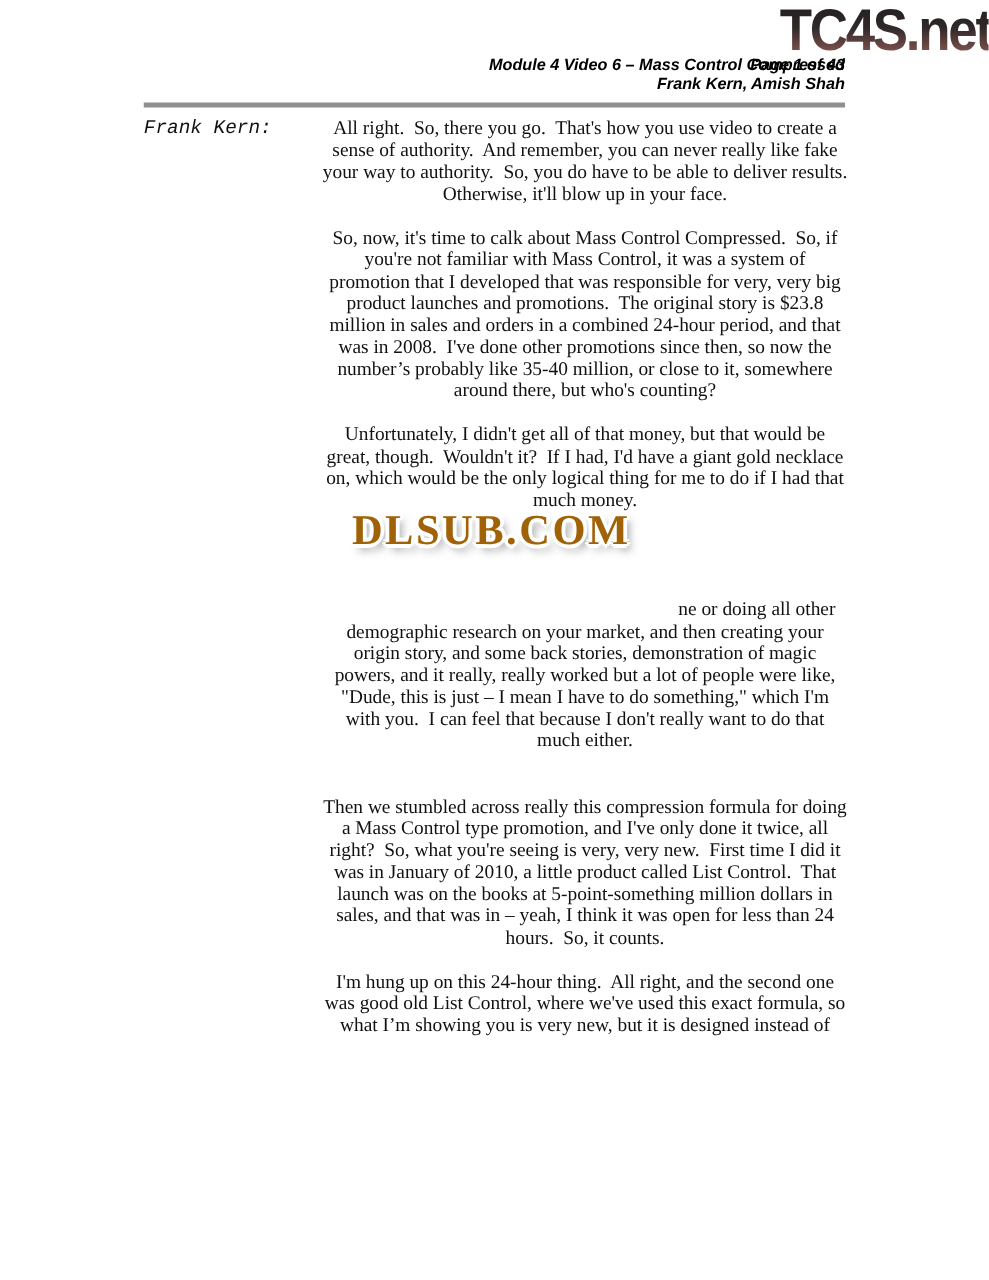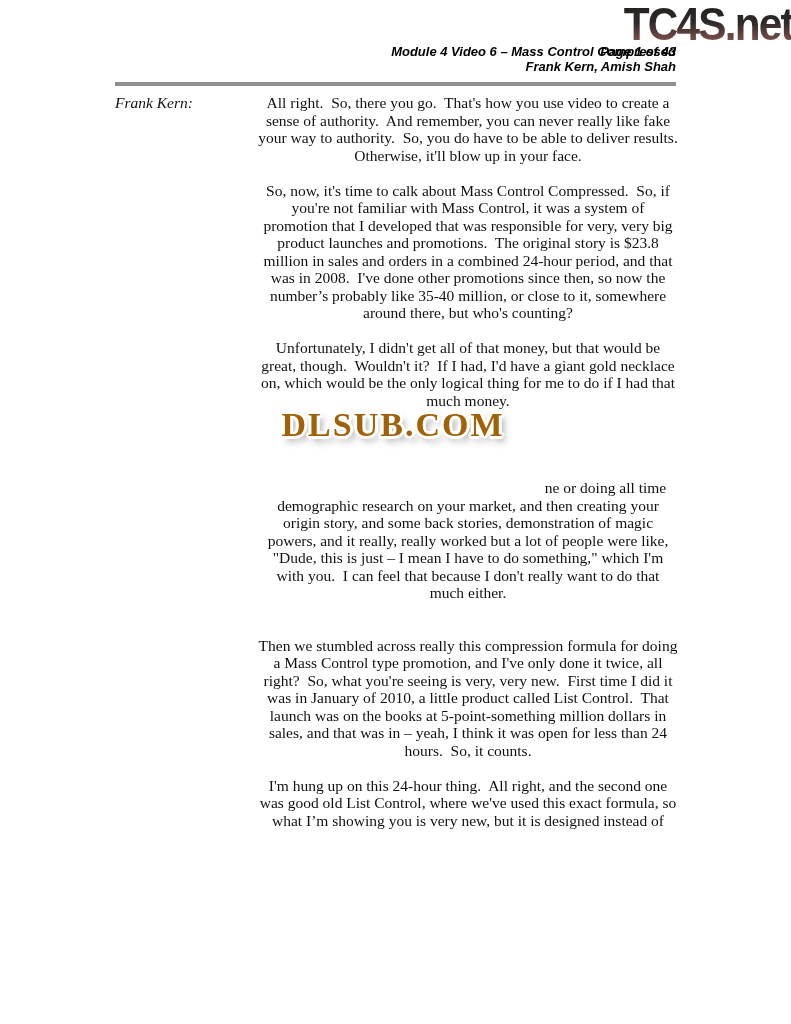--- a/index.html
+++ b/index.html
@@ -22,21 +22,21 @@
   .header-center{text-align:right;}
   .header-page{position:absolute;right:0;top:0;}
 
   .rule{position:absolute;left:115px;width:561px;height:4px;background:#8f8f8f;}
   .rule-top{top:82px;}
   .rule-bottom{top:956px;}
 
   
   .transcript{position:absolute;left:115px;top:94px;width:561px;
     font-size:15.5px;line-height:17.5px;}
-  .speaker{position:absolute;left:0;top:0;font-style:italic;}
+  .speaker{position:absolute;left:0;top:0;font-style:italic;font-family:Liberation Mono, monospace;}
   .paras{margin-left:143px;width:420px;text-align:center;}
   .paras p,.p5{margin:0 0 17.5px 0;white-space:pre-wrap;}
   .p5{position:relative;}
   .frag{display:block;padding-left:275px;}
 
   
   .watermark{position:absolute;left:-6px;top:-21px;width:282px;height:38px;
     display:flex;align-items:center;justify-content:center;white-space:nowrap;
     font-family:"Liberation Serif",serif;font-weight:bold;
     font-size:34px;letter-spacing:2px;color:#a16207;
@@ -77,21 +77,21 @@
   <div class="rule rule-top"></div>
 
   <div class="transcript">
     <div class="speaker">Frank Kern:</div>
     <div class="paras">
       <p>All right.  So, there you go.  That's how you use video to create a sense of authority.  And remember, you can never really like fake your way to authority.  So, you do have to be able to deliver results.  Otherwise, it'll blow up in your face.</p>
       <p>So, now, it's time to calk about Mass Control Compressed.  So, if you're not familiar with Mass Control, it was a system of promotion that I developed that was responsible for very, very big product launches and promotions.  The original story is $23.8 million in sales and orders in a combined 24-hour period, and that was in 2008.  I've done other promotions since then, so now the number’s probably like 35-40 million, or close to it, somewhere around there, but who's counting?</p>
       <p>Unfortunately, I didn't get all of that money, but that would be great, though.  Wouldn't it?  If I had, I'd have a giant gold necklace on, which would be the only logical thing for me to do if I had that much money.</p>
       <div class="p5">
         <div class="watermark">DLSUB.COM</div>
-        <span class="frag">ne or doing all time</span><span>demographic research on your market, and then creating your origin story, and some back stories, demonstration of magic powers, and it really, really worked but a lot of people were like, "Dude, this is just – I mean I have to do something," which I'm with you.  I can feel that because I don't really want to do that much either.</span>
+        <span class="frag">ne or doing all other</span><span>demographic research on your market, and then creating your origin story, and some back stories, demonstration of magic powers, and it really, really worked but a lot of people were like, "Dude, this is just – I mean I have to do something," which I'm with you.  I can feel that because I don't really want to do that much either.</span>
       </div>
       <p>Then we stumbled across really this compression formula for doing a Mass Control type promotion, and I've only done it twice, all right?  So, what you're seeing is very, very new.  First time I did it was in January of 2010, a little product called List Control.  That launch was on the books at 5-point-something million dollars in sales, and that was in – yeah, I think it was open for less than 24 hours.  So, it counts.</p>
       <p>I'm hung up on this 24-hour thing.  All right, and the second one was good old List Control, where we've used this exact formula, so what I’m showing you is very new, but it is designed instead of being the course of a month or whatever, occur over the course of seven to ten days.  And it involves pretty much four little squares, and that's all you do.  Go to a white board; draw four squares, and next thing you know?  Rich.</p>
     </div>
   </div>
 
   <div class="rule rule-bottom"></div>
 
   <div class="footer">
     <span>www.verbalink.com</span>

